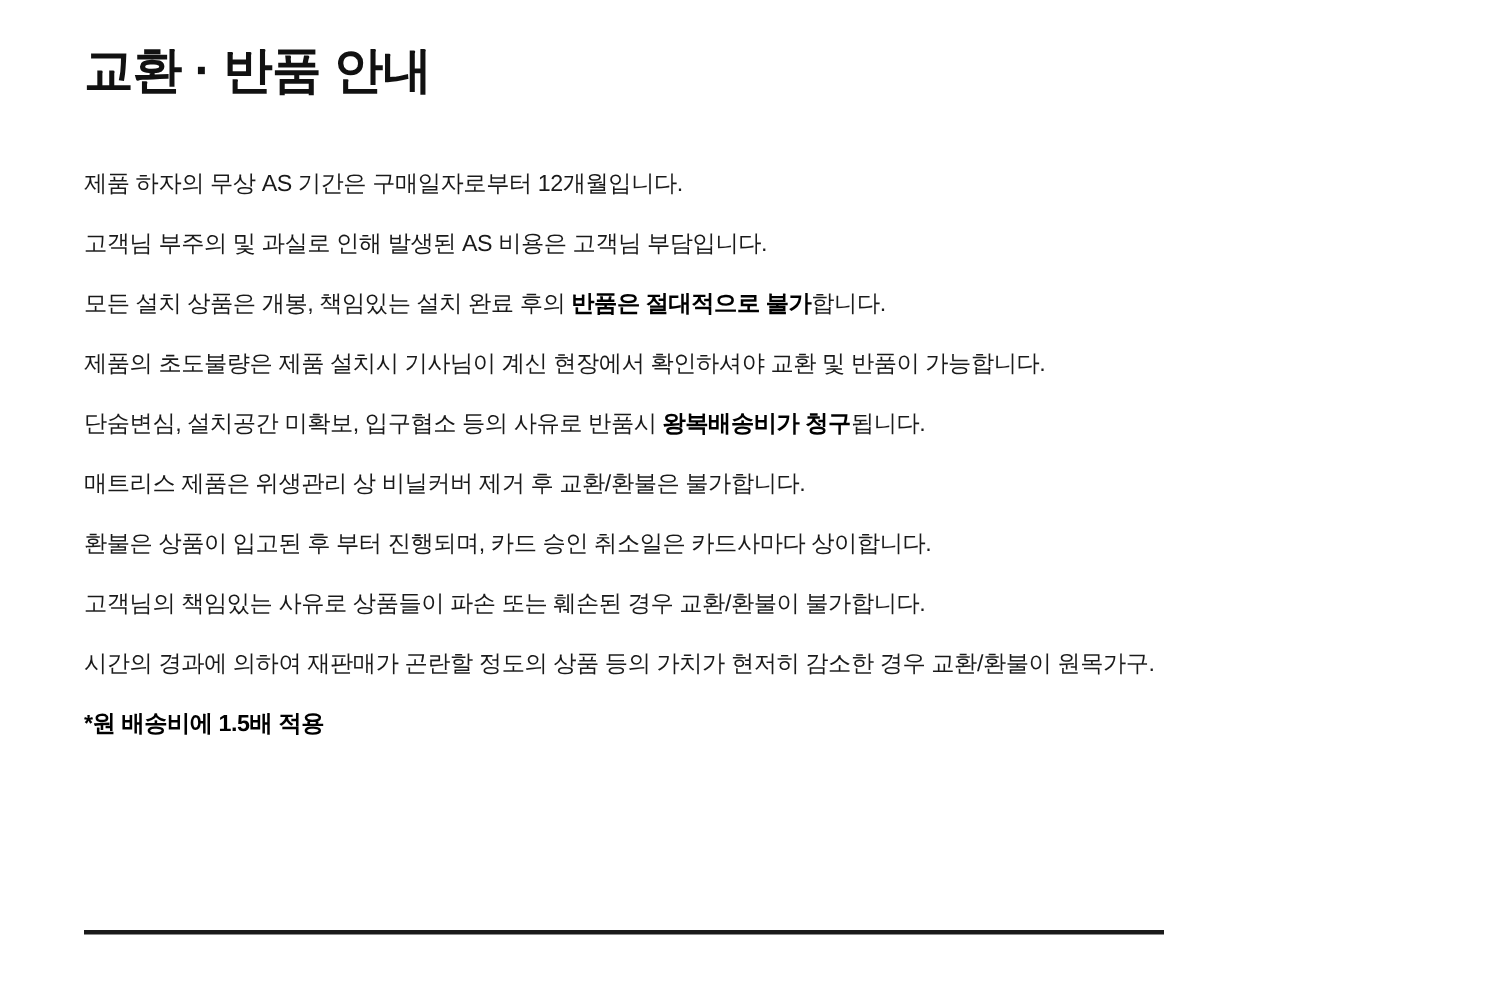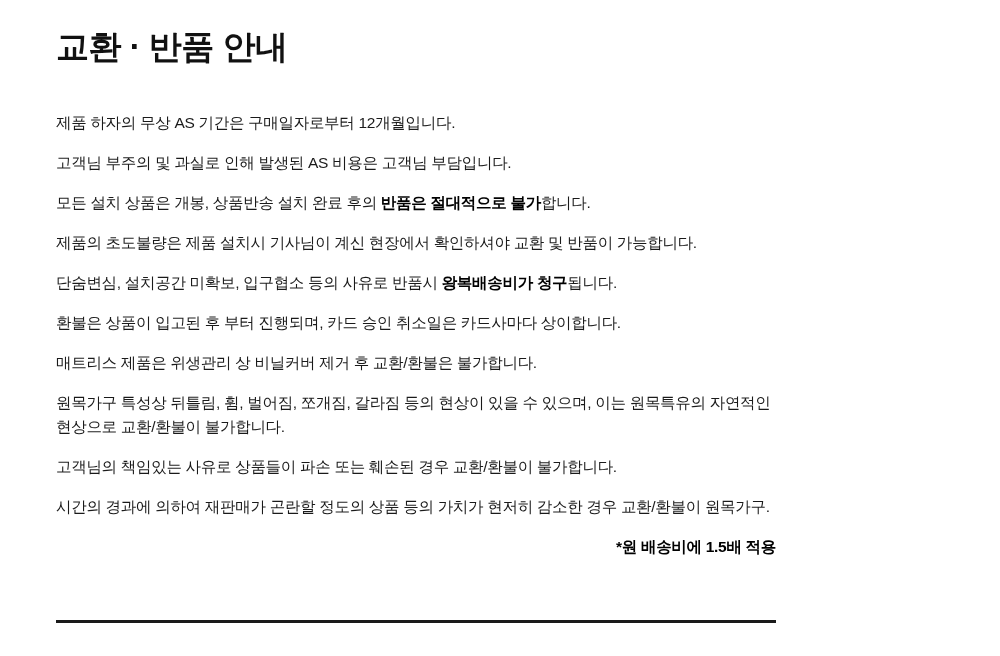--- a/index.html
+++ b/index.html
@@ -40,21 +40,20 @@
   .notice-item {
     font-size: 15.5px;
     line-height: 1.55;
     color: #1a1a1a;
     letter-spacing: -0.3px;
     margin-bottom: 16px;
     max-width: 890px;
   }
   .notice-item:last-child {
     margin-bottom: 0;
-    text-align: right;
   }
   .notice-item strong,
   .notice-item .em {
     font-weight: 700;
     color: #000000;
     text-align: center;
   }
   .notice-item.bold {
     font-weight: 700;
     color: #000000;
@@ -77,26 +76,25 @@
 </head>
 <body>
 
 <div class="page">
 
   <h1 class="page-title">교환 · 반품 안내</h1>
 
   <ul class="notice-list">
       <li class="notice-item"><span>제품 하자의 무상 AS 기간은 구매일자로부터 12개월입니다.</span></li>
       <li class="notice-item"><span>고객님 부주의 및 과실로 인해 발생된 AS 비용은 고객님 부담입니다.</span></li>
-      <li class="notice-item"><span>모든 설치 상품은 개봉, 상품반송 설치 완료 후의 </span><span class="em">반품은 절대적으로 불가</span><span>합니다.</span></li>
+      <li class="notice-item"><span>모든 설치 상품은 개봉, 책임있는 설치 완료 후의 </span><span class="em">반품은 절대적으로 불가</span><span>합니다.</span></li>
       <li class="notice-item"><span>제품의 초도불량은 제품 설치시 기사님이 계신 현장에서 확인하셔야 교환 및 반품이 가능합니다.</span></li>
       <li class="notice-item"><span>단숨변심, 설치공간 미확보, 입구협소 등의 사유로 반품시 </span><span class="em">왕복배송비가 청구</span><span>됩니다.</span></li>
+      <li class="notice-item"><span>매트리스 제품은 위생관리 상 비닐커버 제거 후 교환/환불은 불가합니다.</span></li>
       <li class="notice-item"><span>환불은 상품이 입고된 후 부터 진행되며, 카드 승인 취소일은 카드사마다 상이합니다.</span></li>
-      <li class="notice-item"><span>매트리스 제품은 위생관리 상 비닐커버 제거 후 교환/환불은 불가합니다.</span></li>
-      <li class="notice-item"><span>원목가구 특성상 뒤틀림, 휨, 벌어짐, 쪼개짐, 갈라짐 등의 현상이 있을 수 있으며, 이는 원목특유의 자연적인 현상으로 교환/환불이 불가합니다.</span></li>
       <li class="notice-item"><span>고객님의 책임있는 사유로 상품들이 파손 또는 훼손된 경우 교환/환불이 불가합니다.</span></li>
       <li class="notice-item"><span>시간의 경과에 의하여 재판매가 곤란할 정도의 상품 등의 가치가 현저히 감소한 경우 교환/환불이 원목가구.</span></li>
       <li class="notice-item subnote"><span class="">*원 배송비에 1.5배 적용</span></li>
     </ul>
 
   <div class="rule"></div>
 
 </div>
 
 </body></html>

